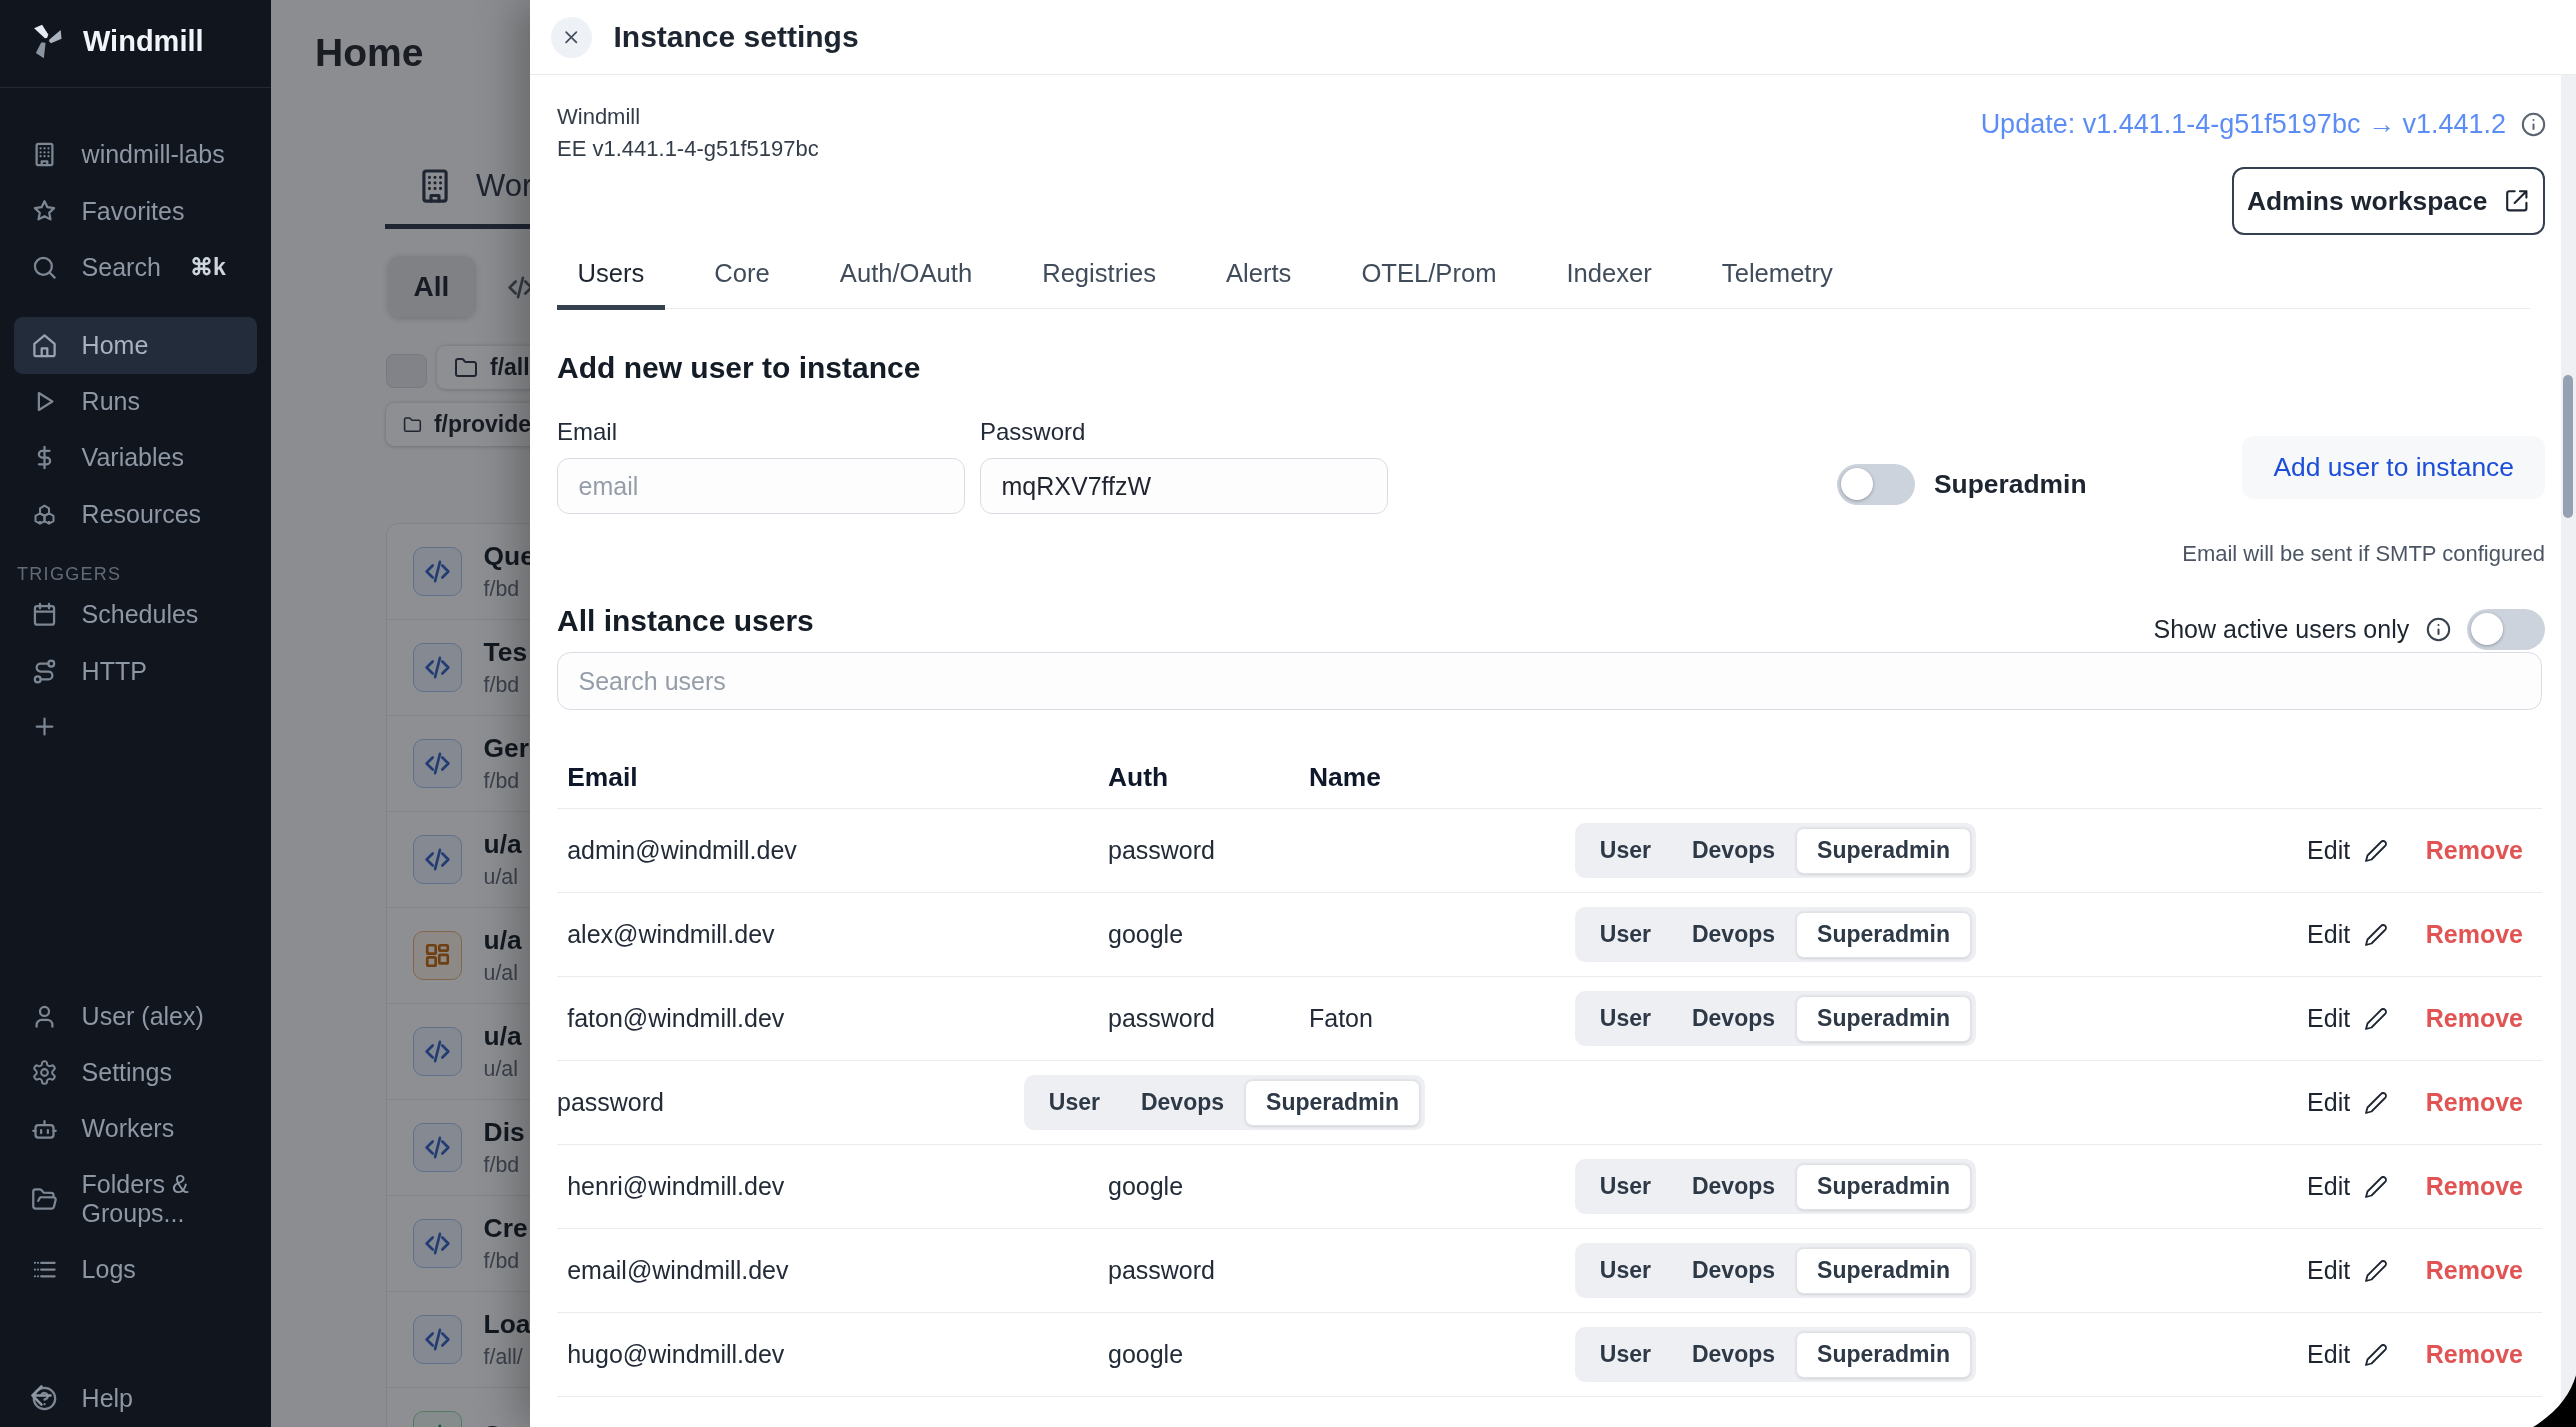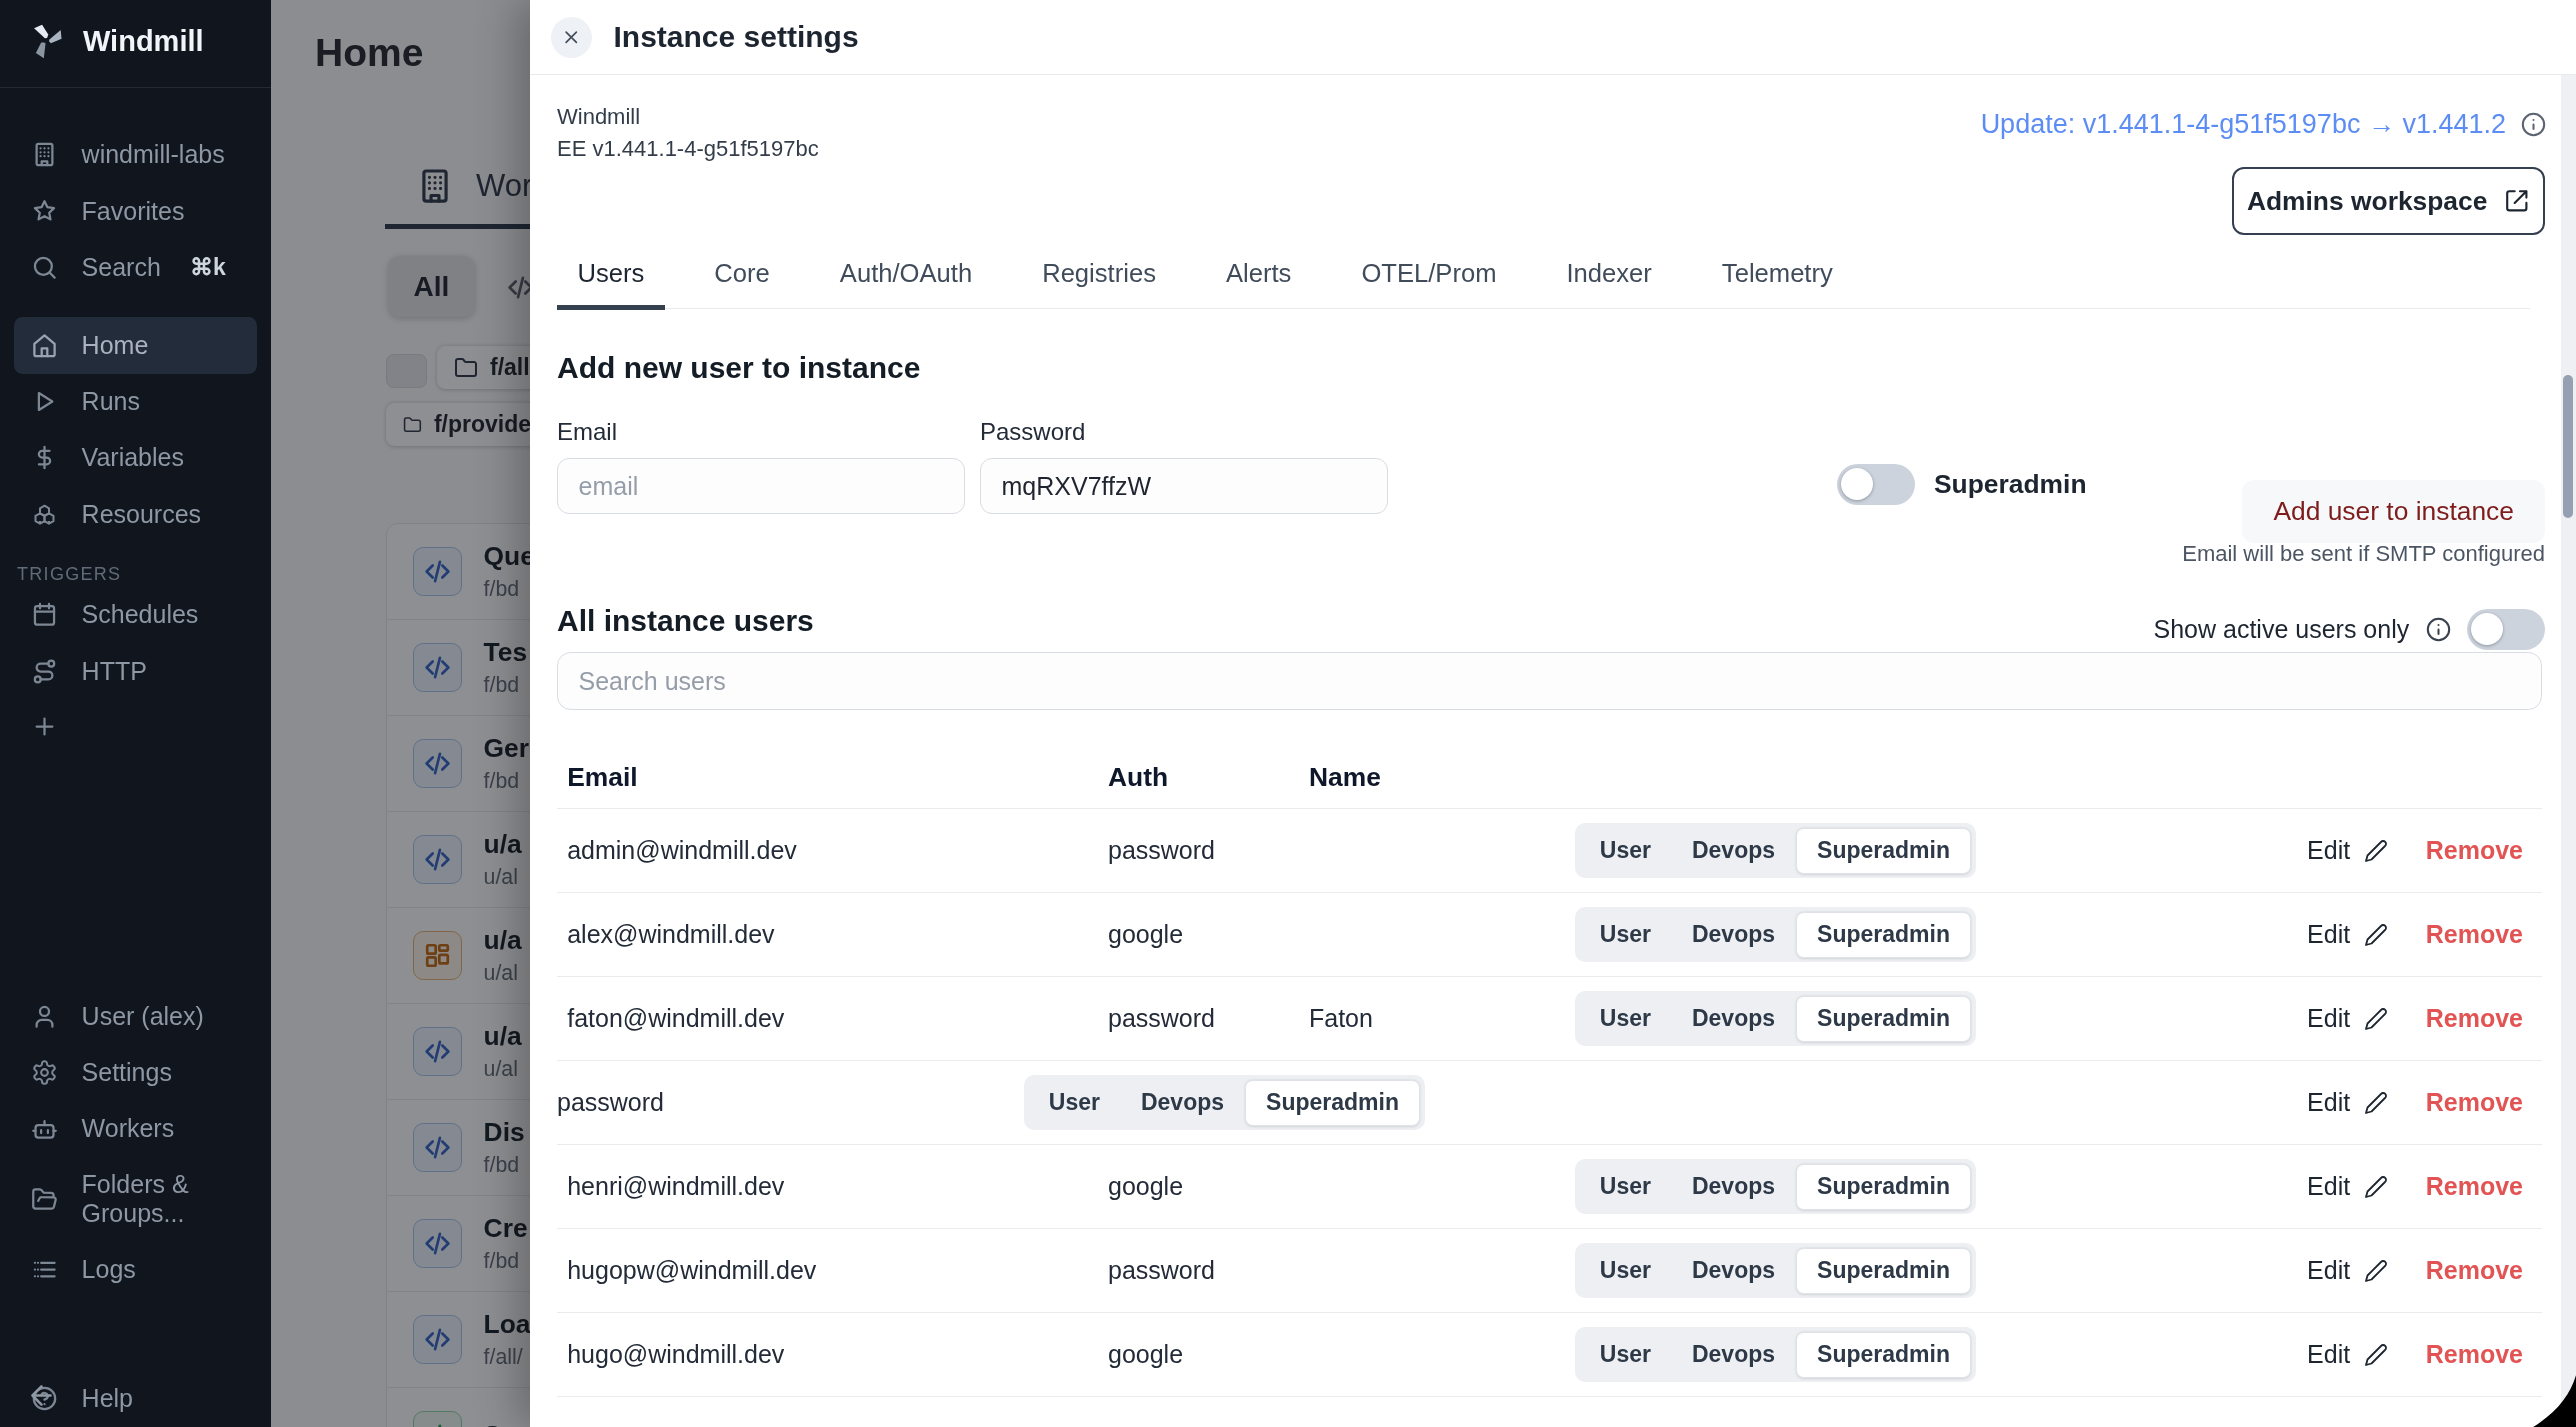--- a/index.html
+++ b/index.html
@@ -71,21 +71,21 @@
   .tin { height:56px; border:1.7px solid #d8dce3; border-radius:12px; background:#fdfdfe; font-family:"Liberation Sans",sans-serif; font-size:25px; color:#1f2430; padding:0 20.5px; outline:none; width:100%; }
   .tin::placeholder { color:#959da9; }
   .fg-email { left:27px; width:408px; }
   .fg-pass  { left:450px; width:408px; }
   .fg-name  { left:873px; width:409px; }
 
   .toggle { position:relative; width:78px; height:41px; border-radius:20.5px; background:#ccd3dd; cursor:pointer; flex:0 0 auto; }
   .toggle .knob { position:absolute; left:4.3px; top:4.3px; width:32px; height:32px; border-radius:50%; background:#ffffff; box-shadow:0 0.9px 3.4px rgba(0,0,0,.3); }
   .tg-superadmin { position:absolute; left:1307px; top:464px; }
   .lbl-superadmin { position:absolute; left:1404px; top:469px; font-size:26.4px; font-weight:600; color:#1d2530; }
-  .adduser-btn { position:absolute; right:31px; top:480px; height:63px; padding:0 31px; background:#f6f8fa; border:none; border-radius:12px; font-family:"Liberation Sans",sans-serif; font-size:26.4px; font-weight:500; color:#7f1d1d; cursor:pointer; }
+  .adduser-btn { position:absolute; right:31px; top:436px; height:63px; padding:0 31px; background:#f6f8fa; border:none; border-radius:12px; font-family:"Liberation Sans",sans-serif; font-size:26.4px; font-weight:500; color:#1d4ed8; cursor:pointer; }
   .smtp-note { position:absolute; right:31px; top:541px; font-size:22px; color:#4b5563; }
 
   .show-active { position:absolute; right:31px; top:609px; display:flex; align-items:center; gap:15.4px; }
   .show-active .txt { font-size:25px; font-weight:500; color:#1d2530; }
   .show-active .info-ic { color:#39424f; }
   .search-users { position:absolute; left:27px; right:34px; top:652px; }
   .search-users input { height:58px; border-radius:13.6px; }
 
   .utable { position:absolute; left:27px; right:34px; top:747px; }
   .ut-head { display:flex; align-items:center; height:61px; font-size:26.4px; font-weight:700; color:#0f172a; }
@@ -647,21 +647,21 @@
           <span>Edit</span>
           <svg viewBox="0 0 24 24">
               <use href="#i-pencil"></use>
             </svg>
         </div>
         <div class="remove-btn">Remove</div>
       </div>
     </div>
 
     <div class="ut-row">
-      <div class="c-email">hugopw@windmill.dev</div>
+      <div class="c-email">email@windmill.dev</div>
       <div class="c-auth">password</div>
       <div class="c-name"></div>
       <div class="seg">
         <div class="sopt">User</div>
         <div class="sopt">Devops</div>
         <div class="sopt sel">Superadmin</div>
       </div>
       <div class="c-actions">
         <div class="edit-btn">
           <span>Edit</span>

